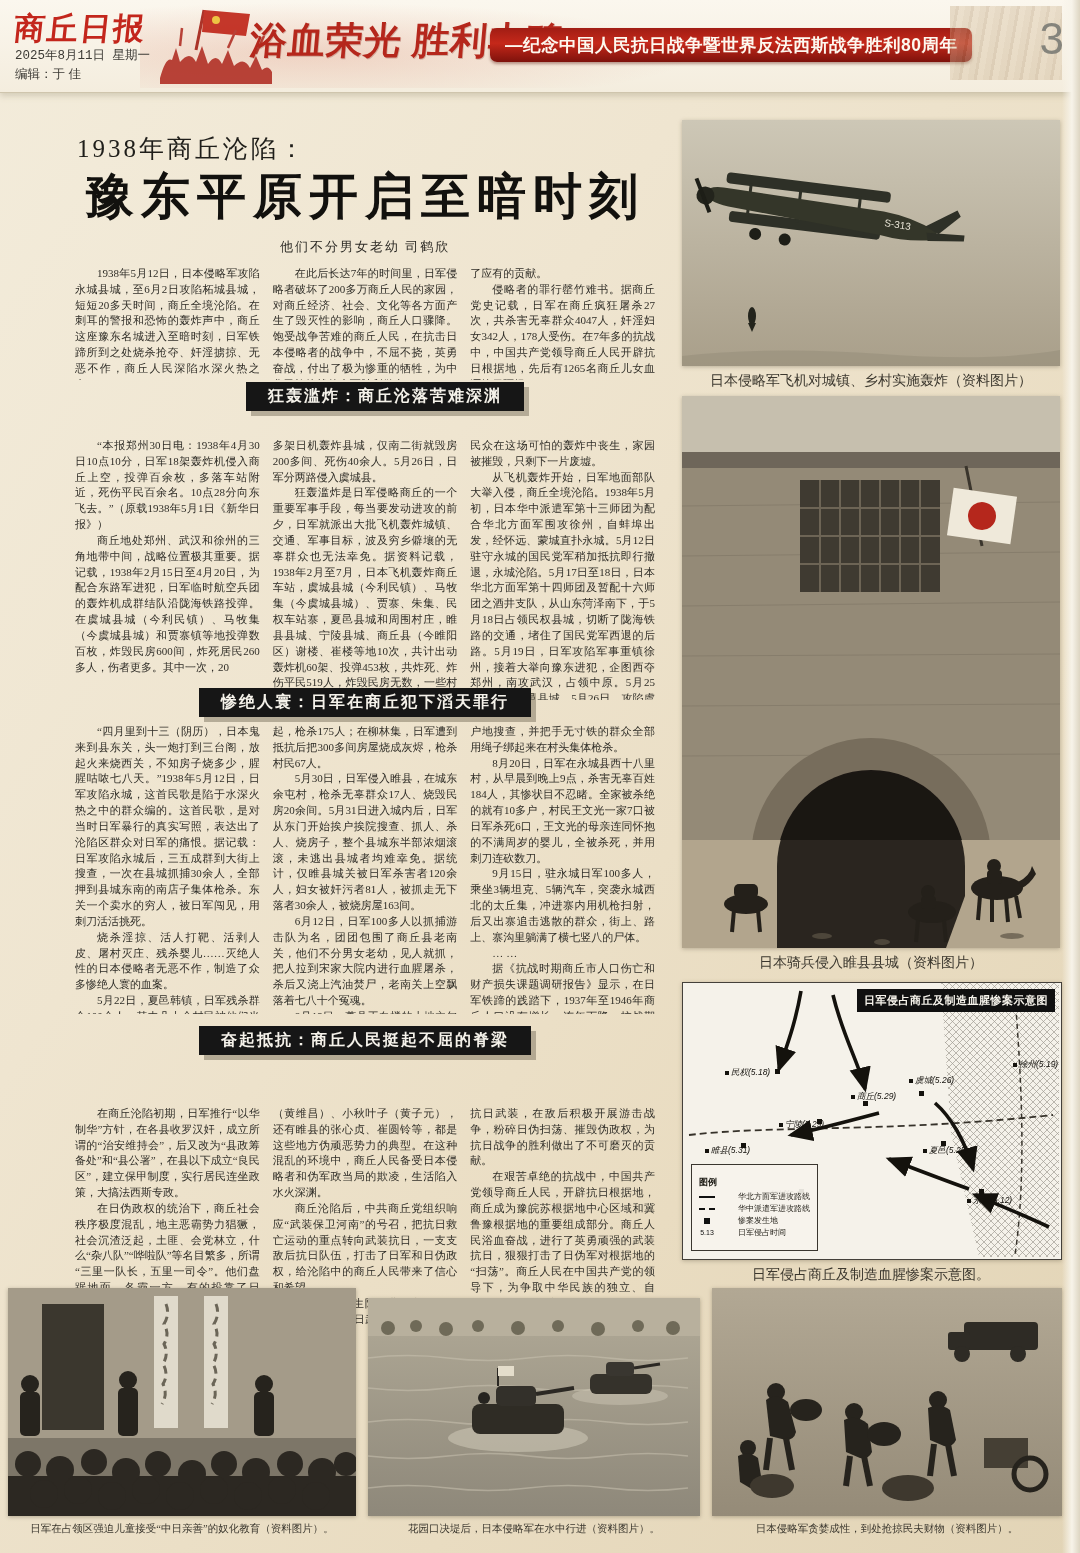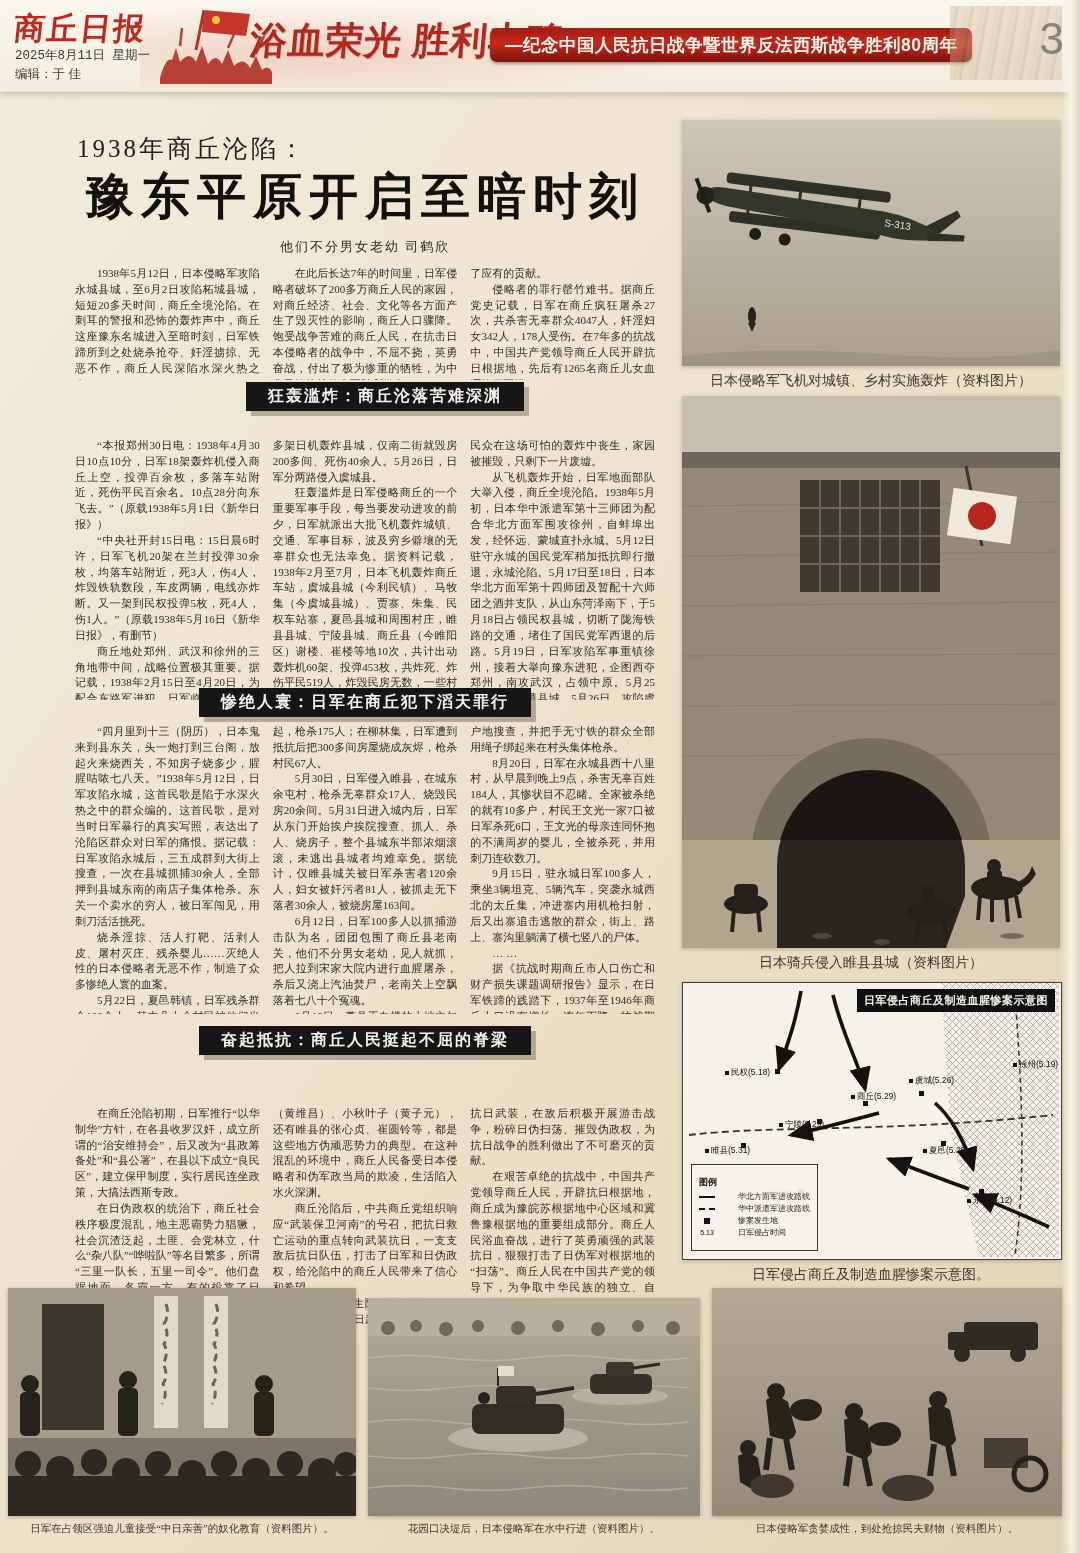--- a/index.html
+++ b/index.html
@@ -68,21 +68,21 @@
   .map-legend{position:absolute;left:8px;bottom:8px;border:1px solid #3a362f;
        background:rgba(246,243,235,.92);padding:11px 7px;font-family:"Liberation Sans",sans-serif;}
   .map-legend .lg-title{font-size:9px;font-weight:bold;color:#17150f;margin-bottom:2px;}
   .lg-row{display:flex;align-items:center;gap:23px;font-size:8px;color:#201d16;line-height:1.5;}
   .sym{display:inline-block;width:16px;}
   .sym-solid{border-top:2px solid #111;height:0;}
   .sym-dash{border-top:2px dashed #111;height:0;}
   .sym-sq{width:6px;height:6px;background:#111;margin-left:5px;margin-right:5px;}
   .sym-t{font-size:7px;color:#111;width:16px;text-align:center;}
   .map-label{position:absolute;font-size:8.5px;color:#14120d;font-family:"Liberation Sans",sans-serif;
-       white-space:nowrap;}
+       white-space:nowrap;font-style:italic;}
   .map-label::before{content:"";display:inline-block;width:4px;height:4px;background:#14120d;
        margin-right:2px;vertical-align:middle;}
   
   .bphoto{position:absolute;background:#8d8777;box-shadow:0 1px 4px rgba(90,80,60,.4);}
   .bphoto svg{display:block;}
   .bp1{left:8px;top:1288px;width:348px;height:228px;}
   .bp2{left:368px;top:1298px;width:332px;height:218px;}
   .bp3{left:712px;top:1288px;width:350px;height:228px;}
   .bcap{position:absolute;top:1522px;text-align:center;font-size:10.5px;color:#3b372e;}
   .bcap1{left:8px;width:348px;} .bcap2{left:368px;width:332px;} .bcap3{left:712px;width:350px;}
@@ -130,21 +130,20 @@
       <div class="col">
         <p class="cont">了应有的贡献。</p>
         <p>侵略者的罪行罄竹难书。据商丘党史记载，日军在商丘疯狂屠杀27次，共杀害无辜群众4047人，奸淫妇女342人，178人受伤。在7年多的抗战中，中国共产党领导商丘人民开辟抗日根据地，先后有1265名商丘儿女血洒抗日疆场。</p>
       </div>
     </div>
 
     <div class="secbar bar1">狂轰滥炸：商丘沦落苦难深渊</div>
     <div class="cols c-s1">
       <div class="col">
         <p>“本报郑州30日电：1938年4月30日10点10分，日军18架轰炸机侵入商丘上空，投弹百余枚，多落车站附近，死伤平民百余名。10点28分向东飞去。”（原载1938年5月1日《新华日报》）</p>
-        <p>“中央社开封15日电：15日晨6时许，日军飞机20架在兰封投弹30余枚，均落车站附近，死3人，伤4人，炸毁铁轨数段，车皮两辆，电线亦炸断。又一架到民权投弹5枚，死4人，伤1人。”（原载1938年5月16日《新华日报》，有删节）</p>
         <p>商丘地处郑州、武汉和徐州的三角地带中间，战略位置极其重要。据记载，1938年2月15日至4月20日，为配合东路军进犯，日军临时航空兵团的轰炸机成群结队沿陇海铁路投弹。在虞城县城（今利民镇）、马牧集（今虞城县城）和贾寨镇等地投弹数百枚，炸毁民房600间，炸死居民260多人，伤者更多。其中一次，20</p>
       </div>
       <div class="col">
         <p class="cont">多架日机轰炸县城，仅南二街就毁房200多间、死伤40余人。5月26日，日军分两路侵入虞城县。</p>
         <p>狂轰滥炸是日军侵略商丘的一个重要军事手段，每当要发动进攻的前夕，日军就派出大批飞机轰炸城镇、交通、军事目标，波及穷乡僻壤的无辜群众也无法幸免。据资料记载，1938年2月至7月，日本飞机轰炸商丘车站，虞城县城（今利民镇）、马牧集（今虞城县城）、贾寨、朱集、民权车站寨，夏邑县城和周围村庄，睢县县城、宁陵县城、商丘县（今睢阳区）谢楼、崔楼等地10次，共计出动轰炸机60架、投弹453枚，共炸死、炸伤平民519人，炸毁民房无数，一些村庄被夷为平地。</p>
 
       </div>
       <div class="col">
         <p class="cont">民众在这场可怕的轰炸中丧生，家园被摧毁，只剩下一片废墟。</p>
         <p>从飞机轰炸开始，日军地面部队大举入侵，商丘全境沦陷。1938年5月初，日本华中派遣军第十三师团为配合华北方面军围攻徐州，自蚌埠出发，经怀远、蒙城直扑永城。5月12日驻守永城的国民党军稍加抵抗即行撤退，永城沦陷。5月17日至18日，日本华北方面军第十四师团及暂配十六师团之酒井支队，从山东菏泽南下，于5月18日占领民权县城，切断了陇海铁路的交通，堵住了国民党军西退的后路。5月19日，日军攻陷军事重镇徐州，接着大举向豫东进犯，企图西夺郑州，南攻武汉，占领中原。5月25日，攻陷夏邑县城。5月26日，攻陷虞城县城。5月29日，攻陷商丘、宁陵县城。5月31日，攻陷睢县县城。6月2日，占领柘城县城。至此，日本侵略者攻陷商丘全部所辖县城。</p>

